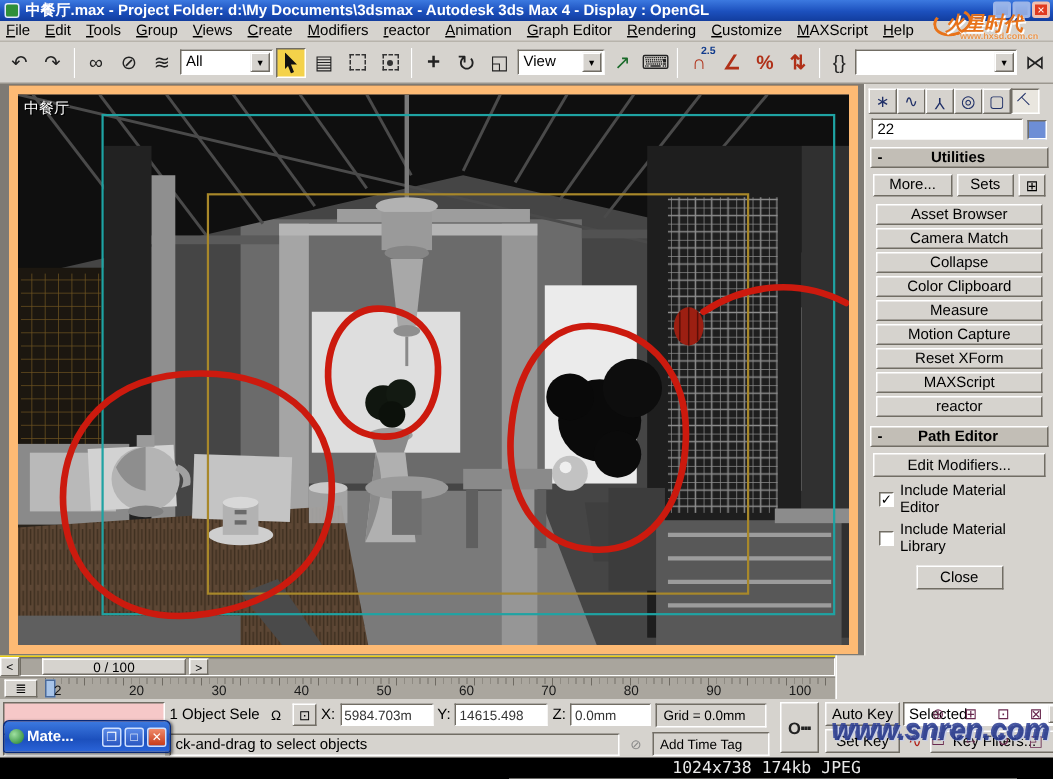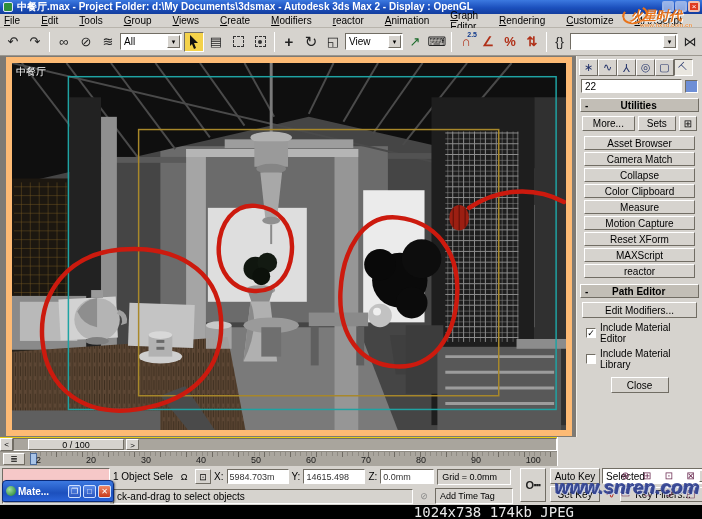--- a/index.html
+++ b/index.html
@@ -14,21 +14,21 @@
 
   
   .titlebar { position:absolute; left:0; top:0; width:702px; height:14px;
     background:linear-gradient(180deg,#3c79e0 0%,#1c50bd 55%,#123d9e 100%);
     color:#fff; display:flex; align-items:center; padding-left:3px; font-weight:bold; font-size:10px;
     white-space:nowrap; overflow:hidden; }
   .titlebar .appicon { width:10px; height:10px; background:#2f8f3a; border:1px solid #dfe8ff; border-radius:2px; margin-right:4px; flex:none; }
 
   
   .menubar { position:absolute; left:0; top:14px; width:702px; height:14px; background:#d6d3ce;
-    display:flex; align-items:center; gap:21px; padding-left:4px; border-bottom:1px solid #b8b4ac; }
+    display:flex; align-items:center; gap:10px; padding-left:4px; border-bottom:1px solid #b8b4ac; }
   .menu-item { display:inline-block; color:#000; }
   .menu-item::first-letter { text-decoration:underline; }
 
   
   .toolbar { position:absolute; left:0; top:28px; width:702px; height:28px; background:#d6d3ce;
     display:flex; align-items:center; gap:2px; padding:0 3px; border-bottom:1px solid #9b978f; }
   .tbico { width:20px; height:20px; display:flex; align-items:center; justify-content:center;
     font-size:13px; color:#222; flex:none; }
   .tbico.sm { width:17px; }
   .tbsep { width:1px; height:20px; background:#8f8b83; border-right:1px solid #fff; margin:0 2px; flex:none; }
@@ -124,21 +124,21 @@
   .kfbtn { width:86px; height:15px; flex:none; }
   .wave { color:#b02018; font-size:11px; }
   .navgrid { position:absolute; right:1px; top:467px; width:86px; height:36px;
     display:grid; grid-template-columns:repeat(4,1fr); grid-auto-rows:17px; gap:1px; }
   .navbtn { display:flex; align-items:center; justify-content:center; font-size:10px; color:#6a2a50; }
   .anim-cluster { position:absolute; left:550px; top:468px; display:flex; flex-direction:column; gap:2px; }
   .anim-row { display:flex; align-items:center; gap:2px; }
 
   
   .footer { position:absolute; left:0; top:505px; width:702px; height:14px; background:#000;
-    color:#e8e8e8; font-family:"DejaVu Sans Mono", monospace; font-size:14px; line-height:14px;
+    color:#e8e8e8; font-family:"DejaVu Sans Mono", monospace; font-size:11px; line-height:14px;
     text-align:right; padding-right:128px; }
 
   
   .miniwin { position:absolute; left:2px; top:480px; width:112px; height:22px; z-index:40;
     background:linear-gradient(180deg,#3c79e0,#1c50bd 60%,#2a63d8); border:1px solid #0a2a78;
     border-radius:4px 4px 2px 2px; display:flex; align-items:center; padding:0 2px 0 3px; gap:2px;
     box-shadow:1px 1px 2px rgba(0,0,0,.5); }
   .miniwin .mico { width:10px; height:10px; border-radius:50%; background:radial-gradient(circle at 35% 35%,#9fe0a0,#1a7a28); flex:none; }
   .miniwin .mtitle { color:#fff; font-weight:bold; flex:1; font-size:10px; white-space:nowrap; overflow:hidden; }
   .mwbtn { width:13px; height:13px; border-radius:2px; flex:none; font-size:8px; color:#fff;
@@ -158,21 +158,21 @@
     text-shadow:0 0 1px #fff; }
   .wm-logo .wbtns { position:absolute; right:2px; top:1px; display:flex; gap:1px; }
   .wm-logo .wb { width:12px; height:11px; border:2px solid #9ab4e8; background:rgba(220,230,250,.6); border-radius:2px; }
   .wm-logo .wb.red { background:#e03a20; border-color:#f0c0b0; color:#fff; font-size:8px; line-height:8px; text-align:center; }
 </style>
 </head>
 <body>
 
 <div class="titlebar">
   <span class="appicon"></span>
-  <span>中餐厅.max    - Project Folder: d:\My Documents\3dsmax    - Autodesk 3ds Max 2    - Display : OpenGL</span>
+  <span>中餐厅.max    - Project Folder: d:\My Documents\3dsmax    - Autodesk 3ds Max 4    - Display : OpenGL</span>
 </div>
 
 <div class="wm-logo">
   <div class="wbtns">
     <span class="wb"></span>
     <span class="wb"></span>
     <span class="wb red">×</span>
   </div>
   <span class="swirl"></span>
   <span class="lname">火星时代</span>

